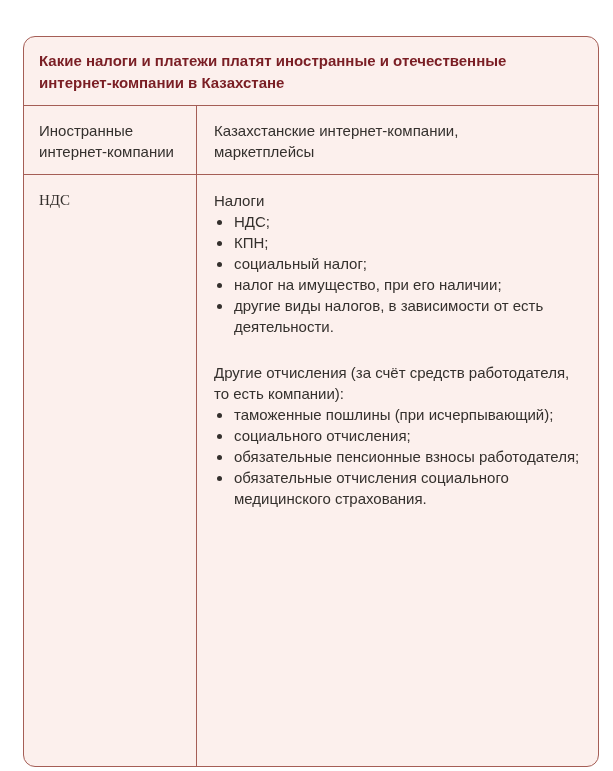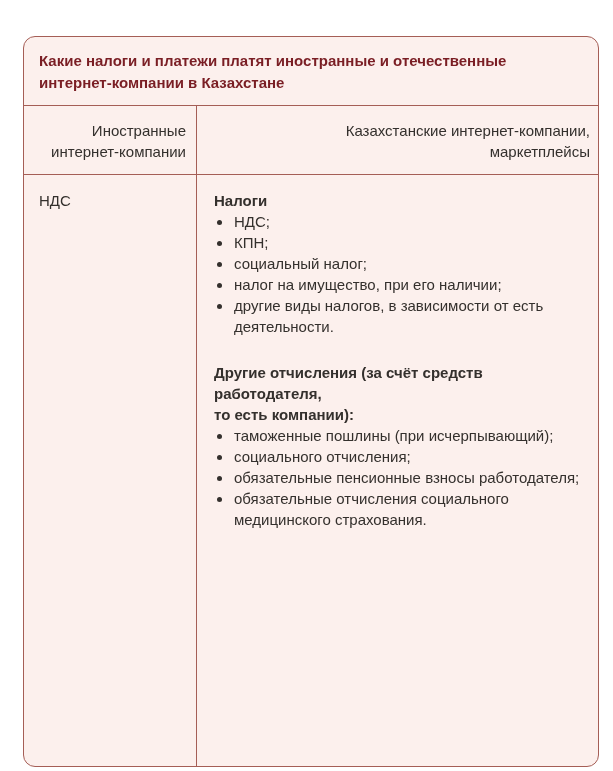--- a/index.html
+++ b/index.html
@@ -33,41 +33,40 @@
   .title-row .title{
     color:var(--title-text);
     font-weight:bold;
     line-height:22px;
     max-width:510px;
     white-space:pre-line;
   }
   .header-row{
     display:flex;
     border-bottom:1px solid var(--border);
-    text-align:right;
   }
   .col-left{
     width:173px;flex:0 0 173px;
     border-right:1px solid var(--border);
     padding:14px 10px 12px 15px;
   }
   .col-right{
     flex:1;
     padding:14px 8px 12px 17px;
   }
   .body-row{
     display:flex;
     flex:1;
   }
-  .body-row .col-left{padding-top:15px;}
+  .body-row .col-left{padding-top:15px;font-family:Liberation Serif, serif;}
   .body-row .col-right{padding-top:15px;}
   .cell-text{white-space:pre-line;}
   .section-heading{
     margin:0;
-    font-weight:bold;
+    font-weight:normal;
     white-space:pre-line;
   }
   .section-heading + .bullet-list{margin-top:0;}
   .bullet-list{
     margin:0;
     padding-left:19px;
   }
   .bullet-list li{
     white-space:pre-line;
     padding-left:1px;

